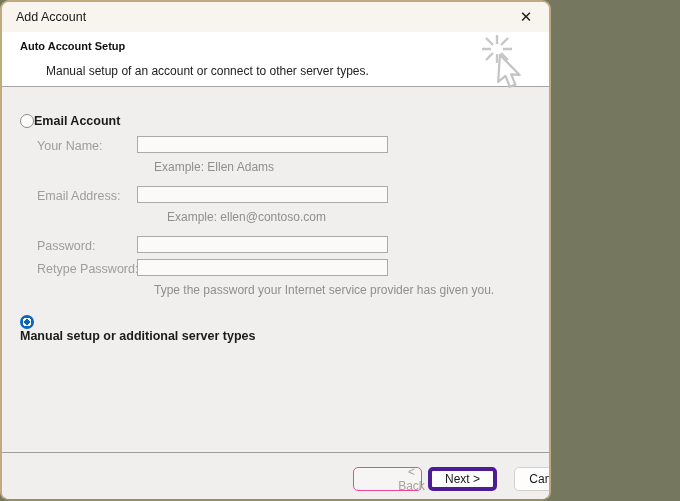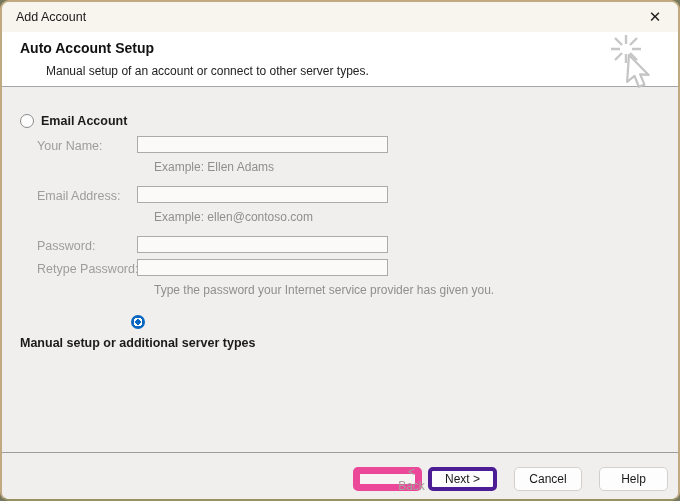--- a/index.html
+++ b/index.html
@@ -3,21 +3,21 @@
 <meta charset="utf-8">
 <style>
   * { box-sizing: border-box; margin: 0; padding: 0; }
   html, body {
     font-family: "Liberation Sans", sans-serif;
     background: #76775f;
     width: 680px; height: 501px;
   }
   .dialog {
     position: relative;
-    width: 680px; height: 501px;
+    width: 551px; height: 501px;
     border: 2px solid #c2aa80;
     border-bottom-color: #98915f;
     border-radius: 9px;
     overflow: hidden;
     background: #f0efee;
   }
   
   .titlebar {
     position: absolute; top: 0; left: 0; right: 0; height: 30px;
     background: #f8f5ee;
@@ -35,38 +35,38 @@
     cursor: default; background: transparent; border: none;
   }
   
   .header {
     position: absolute; top: 30px; left: 0; right: 0; height: 55px;
     background: #ffffff;
     border-bottom: 1px solid #a5a5a5;
   }
   .header-title {
     position: absolute; left: 18px; top: 8px;
-    font-size: 14px; font-weight: bold; color: #111;
+    font-size: 11px; font-weight: bold; color: #111;
   }
   .header-subtitle {
     position: absolute; left: 44px; top: 32px;
     font-size: 12px; color: #222;
   }
   .cursor-art {
     position: absolute; right: 10px; top: 1px;
     width: 66px; height: 60px;
   }
   
   .content {
     position: absolute; top: 86px; left: 0; right: 0; bottom: 47px;
     background: #f0efee;
   }
   .radio-row {
     position: absolute; left: 18px;
-    display: flex; align-items: center; gap: 7px;
+    display: flex; 
   }
   .radio-circle {
     width: 14px; height: 14px; border-radius: 50%;
     flex: 0 0 14px;
   }
   .radio-off {
     background: #fdfdfd;
     border: 1px solid #8b8b8b;
   }
   .radio-on {
@@ -97,21 +97,21 @@
     background: #f0efee;
     border-top: 1px solid #9d9d9d;
   }
   .btn {
     position: absolute; top: 14px; height: 24px; width: 69px;
     display: flex; align-items: center; justify-content: center;
     font-family: "Liberation Sans", sans-serif;
     font-size: 12px; border-radius: 5px; cursor: default;
   }
   .btn-disabled {
-    background: #f6f5f3; border: 7px solid #ec4899; color: #a5a19c; padding-left: 48px;
+    background: #f6f5f3; border: 1px solid #ec4899; color: #a5a19c; padding-left: 48px;
   }
   .btn-default {
     background: #fdfdfd; border: 4px solid #4c1d95; color: #1a1a1a;
   }
   .btn-normal {
     background: #fdfdfd; border: 1px solid #d2d0ce; color: #1a1a1a;
   }
 </style>
 </head>
 <body>
@@ -149,21 +149,21 @@
       <span class="radio-circle radio-off"></span>
       <span class="radio-label">Email Account</span>
     </div>
 
     <label class="field-label" style="top:51px;">Your Name:</label>
     <input class="field-input" style="top: 48px;" disabled="" value="">
     <div class="hint-text" style="top:72px;">Example: Ellen Adams</div>
 
     <label class="field-label" style="top:101px;">Email Address:</label>
     <input class="field-input" style="top: 98px;" disabled="" value="">
-    <div class="hint-text" style="top:122px;">Example: ellen@contoso.com</div>
+    <div class="hint-text" style="top:122px;margin-left:13px;">Example: ellen@contoso.com</div>
 
     <label class="field-label" style="top:151px;">Password:</label>
     <input class="field-input" style="top: 148px;" disabled="" type="password" value="">
 
     <label class="field-label" style="top:174px;">Retype Password:</label>
     <input class="field-input" style="top: 171px;" disabled="" type="password" value="">
     <div class="hint-text" style="top:195px;">Type the password your Internet service provider has given you.</div>
 
     <div class="radio-row" style="top:227px;flex-direction:column;">
       <span class="radio-circle radio-on"></span>

